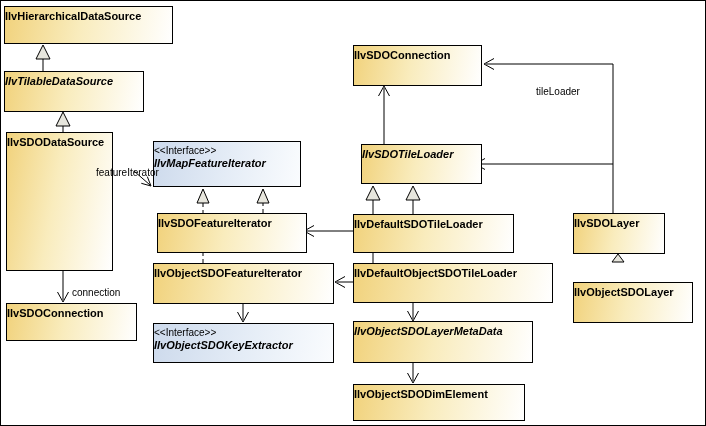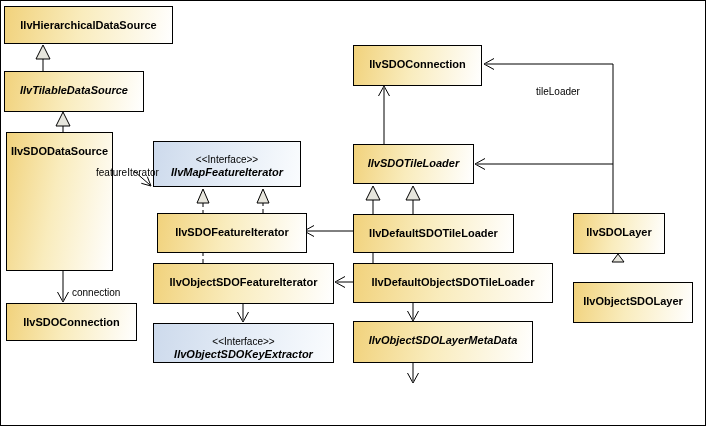--- a/index.html
+++ b/index.html
@@ -9,22 +9,22 @@
     border:1px solid #000;
     box-sizing:border-box;
     background:#fff;
     font-family:"Liberation Sans", sans-serif;
     overflow:hidden;
   }
   .node{
     position:absolute;
     border:1px solid #000;
     box-sizing:border-box;
-    text-align:center;
-    padding-top:12px;
+    text-align:left;
+    padding-top:3px;
     cursor:pointer;
   }
   .node.class{
     background:linear-gradient(100deg,#f1d27c 0%,#f9ecbd 45%,#ffffff 100%);
   }
   .node.interface{
     background:linear-gradient(100deg,#cddaec 0%,#e4ecf6 50%,#fafcfe 100%);
   }
   .node .name{
     display:block;
@@ -173,36 +173,39 @@
 
   <div class="node interface" style="left:152px;top:322px;width:181px;height:40px;">
     <span class="stereotype">&lt;&lt;Interface&gt;&gt;</span>
     <span class="name">IlvObjectSDOKeyExtractor</span>
   </div>
 
   <div class="node class" style="left:352px;top:44px;width:129px;height:41px;">
     <span class="name">IlvSDOConnection</span>
   </div>
 
-  <div class="node class abstract" style="left:352px;top:143px;width:121px;height:40px;">
+  <div class="node class abstract" style="left:360px;top:143px;width:121px;height:40px;">
     <span class="name">IlvSDOTileLoader</span>
   </div>
 
   <div class="node class" style="left:352px;top:213px;width:161px;height:39px;">
     <span class="name">IlvDefaultSDOTileLoader</span>
   </div>
 
   <div class="node class" style="left:352px;top:262px;width:200px;height:40px;">
     <span class="name">IlvDefaultObjectSDOTileLoader</span>
   </div>
 
   <div class="node class" style="left:352px;top:320px;width:180px;height:42px;font-style:italic;">
     <span class="name">IlvObjectSDOLayerMetaData</span>
   </div>
 
+  <div class="node class" style="left:352px;top:383px;width:172px;height:37px;">
+    <span class="name">IlvObjectSDODimElement</span>
+  </div>
 
   <div class="node class" style="left:572px;top:212px;width:92px;height:41px;">
     <span class="name">IlvSDOLayer</span>
   </div>
 
   <div class="node class" style="left:572px;top:261px;width:120px;height:41px;margin-top:20px;">
     <span class="name">IlvObjectSDOLayer</span>
   </div>
 
   <span class="edge-label" style="left:95px;top:166px;">featureIterator</span>

